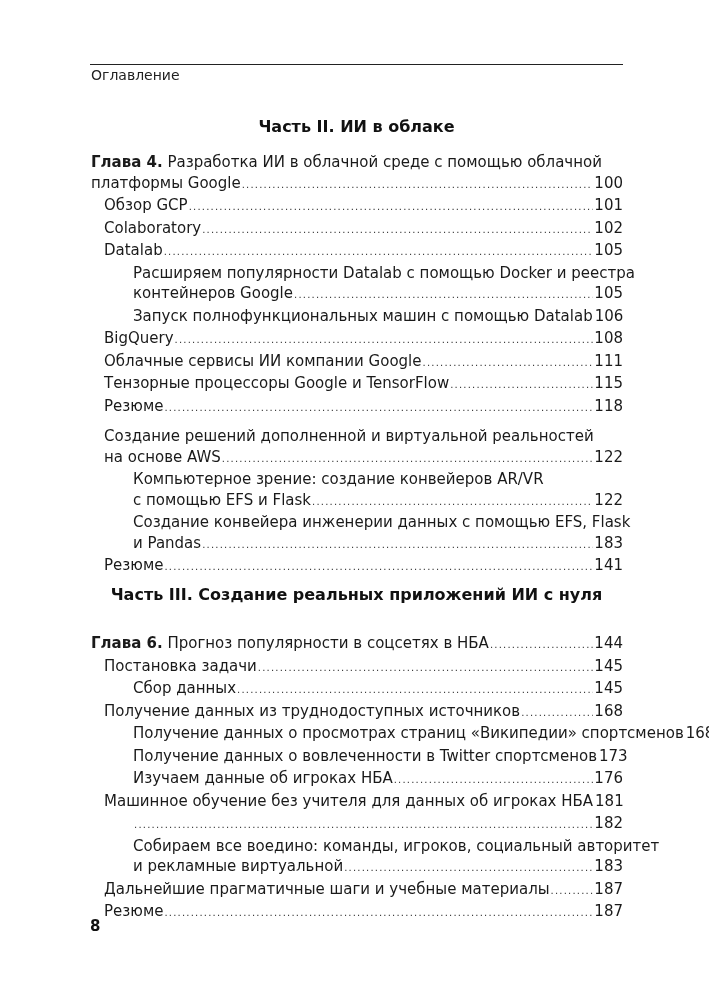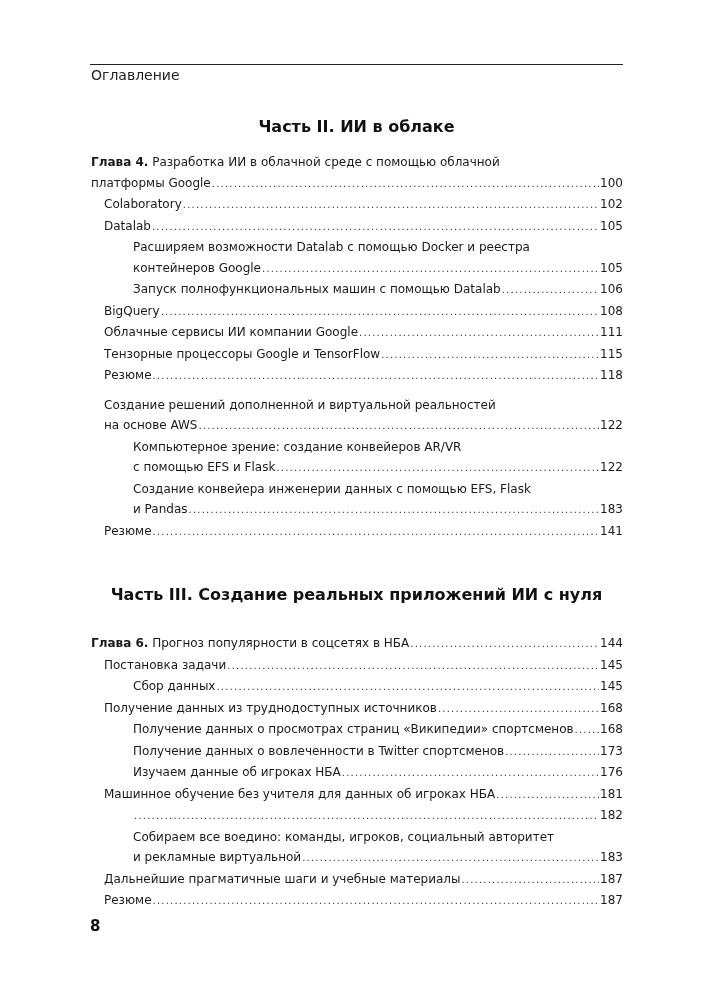--- a/index.html
+++ b/index.html
@@ -3,21 +3,21 @@
   <meta charset="utf-8">
   <style>
     html, body { margin: 0; padding: 0; background: #ffffff; }
     body { width: 709px; height: 1001px; position: relative; overflow: hidden;
            font-family: "DejaVu Sans", sans-serif; color: #1a1a1a; }
     .rule { position: absolute; left: 90px; top: 64px; width: 533px; height: 0; border-top: 1.3px solid #222; }
     .running-head { position: absolute; left: 91px; top: 67px; font-size: 14px; color: #222; }
     .part-title { position: absolute; left: 90px; width: 533px; text-align: center;
                   font-weight: bold; font-size: 16px; color: #111; }
     .toc { position: absolute; left: 91px; width: 532px; }
-    .entry { position: relative; font-size: 12px; line-height: 20.5px; }
+    .entry { position: relative; font-size: 15px; line-height: 20.5px; }
     .entry .line { display: flex; align-items: baseline; }
     .entry .txt { white-space: nowrap; }
     .entry .dots { flex: 1 1 auto; overflow: hidden; white-space: nowrap; margin: 0 1px; color: #333; letter-spacing: 1.2px; font-size: 10px; }
     .entry .dots::before { content: "....................................................................................................................................................................................................................................................................."; }
     .entry .pg { white-space: nowrap; }
     .lvl0 { padding-left: 0; }
     .lvl1 { padding-left: 13px; }
     .lvl2 { padding-left: 42px; }
     .gap { height: 8px; }
     .chap-label { font-weight: bold; }
@@ -38,35 +38,42 @@
         <span class="txt"><span class="chap-label">Глава 4.</span> <span>Разработка ИИ в облачной среде с помощью облачной</span></span>
       </div>
     <div class="line">
         <span class="txt">платформы Google</span>
         <span class="dots"></span>
         <span class="pg">100</span>
       </div>
   </div>
   <div class="entry lvl1">
       <div class="line">
+        <span class="txt">Обзор GCP</span>
+        <span class="dots"></span>
+        <span class="pg">101</span>
+      </div>
+    </div>
+  <div class="entry lvl1">
+      <div class="line">
         <span class="txt">Colaboratory</span>
         <span class="dots"></span>
         <span class="pg">102</span>
       </div>
     </div>
   <div class="entry lvl1">
       <div class="line">
         <span class="txt">Datalab</span>
         <span class="dots"></span>
         <span class="pg">105</span>
       </div>
     </div>
   <div class="entry lvl2">
     <div class="line">
-        <span class="txt">Расширяем возможности Datalab с помощью Docker и реестра</span>
+        <span class="txt">Расширяем популярности Datalab с помощью Docker и реестра</span>
       </div>
     <div class="line">
         <span class="txt">контейнеров Google</span>
         <span class="dots"></span>
         <span class="pg">105</span>
       </div>
   </div>
   <div class="entry lvl2">
       <div class="line">
         <span class="txt">Запуск полнофункциональных машин с помощью Datalab</span>

